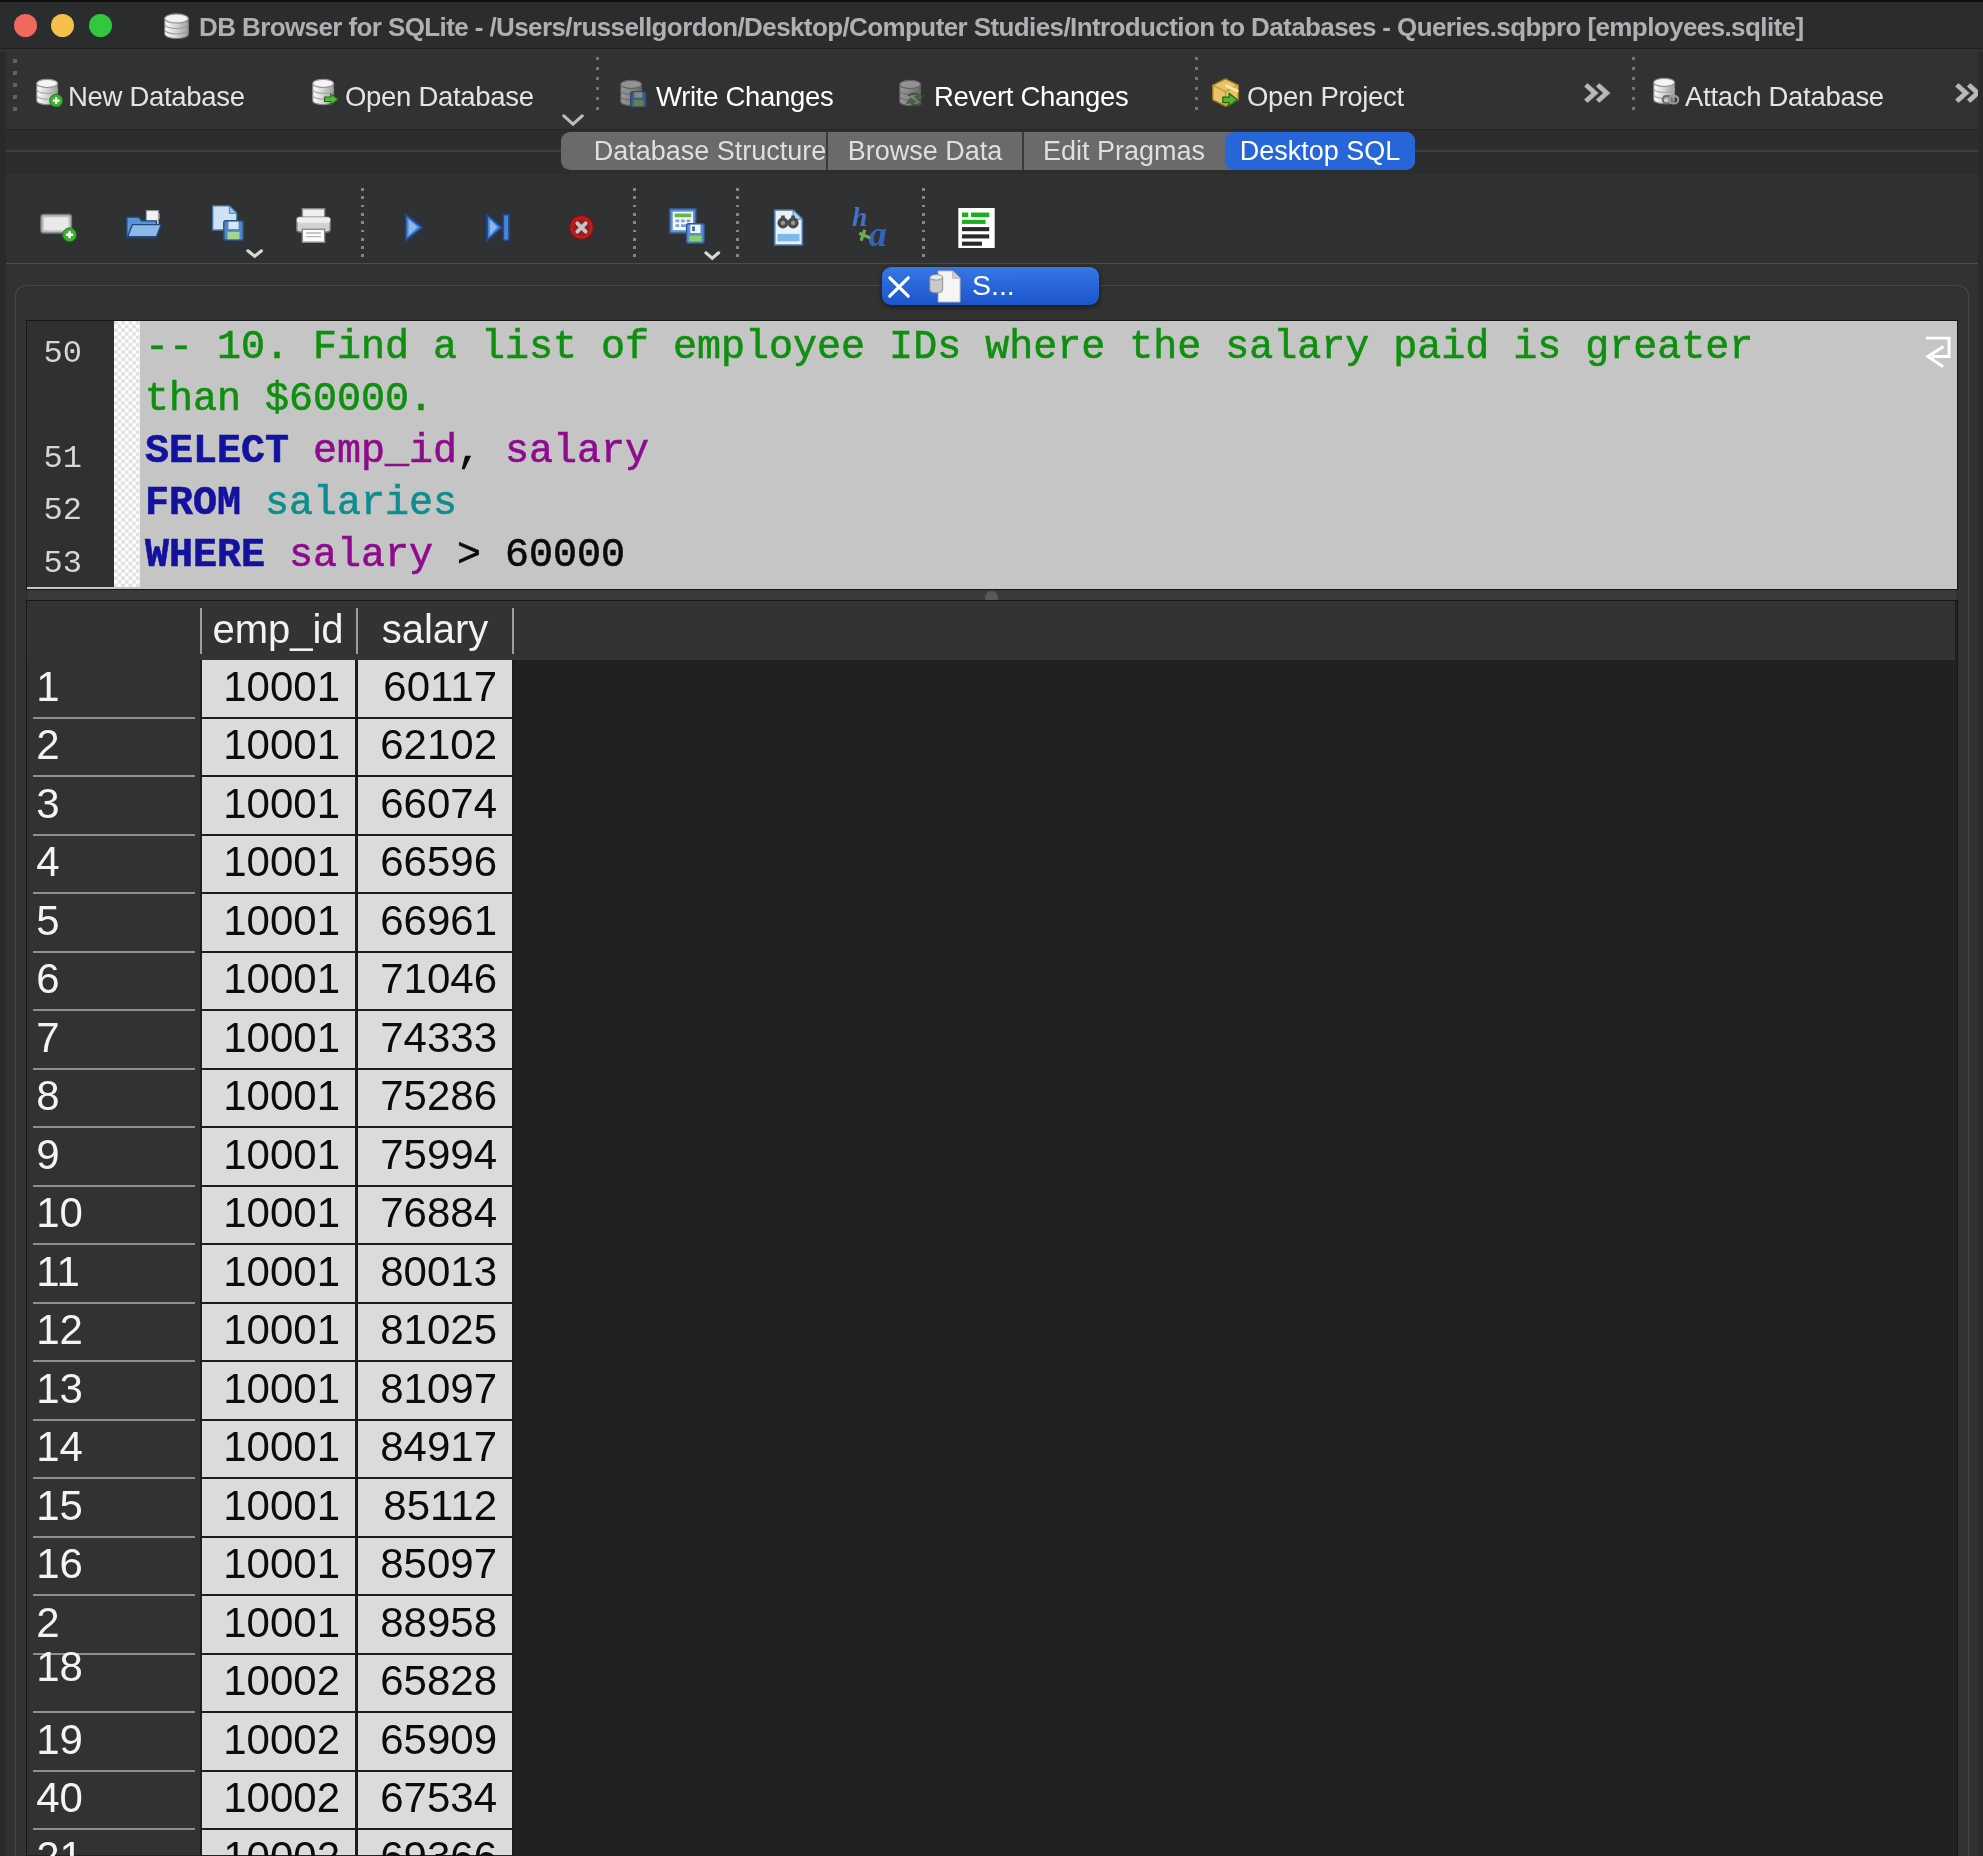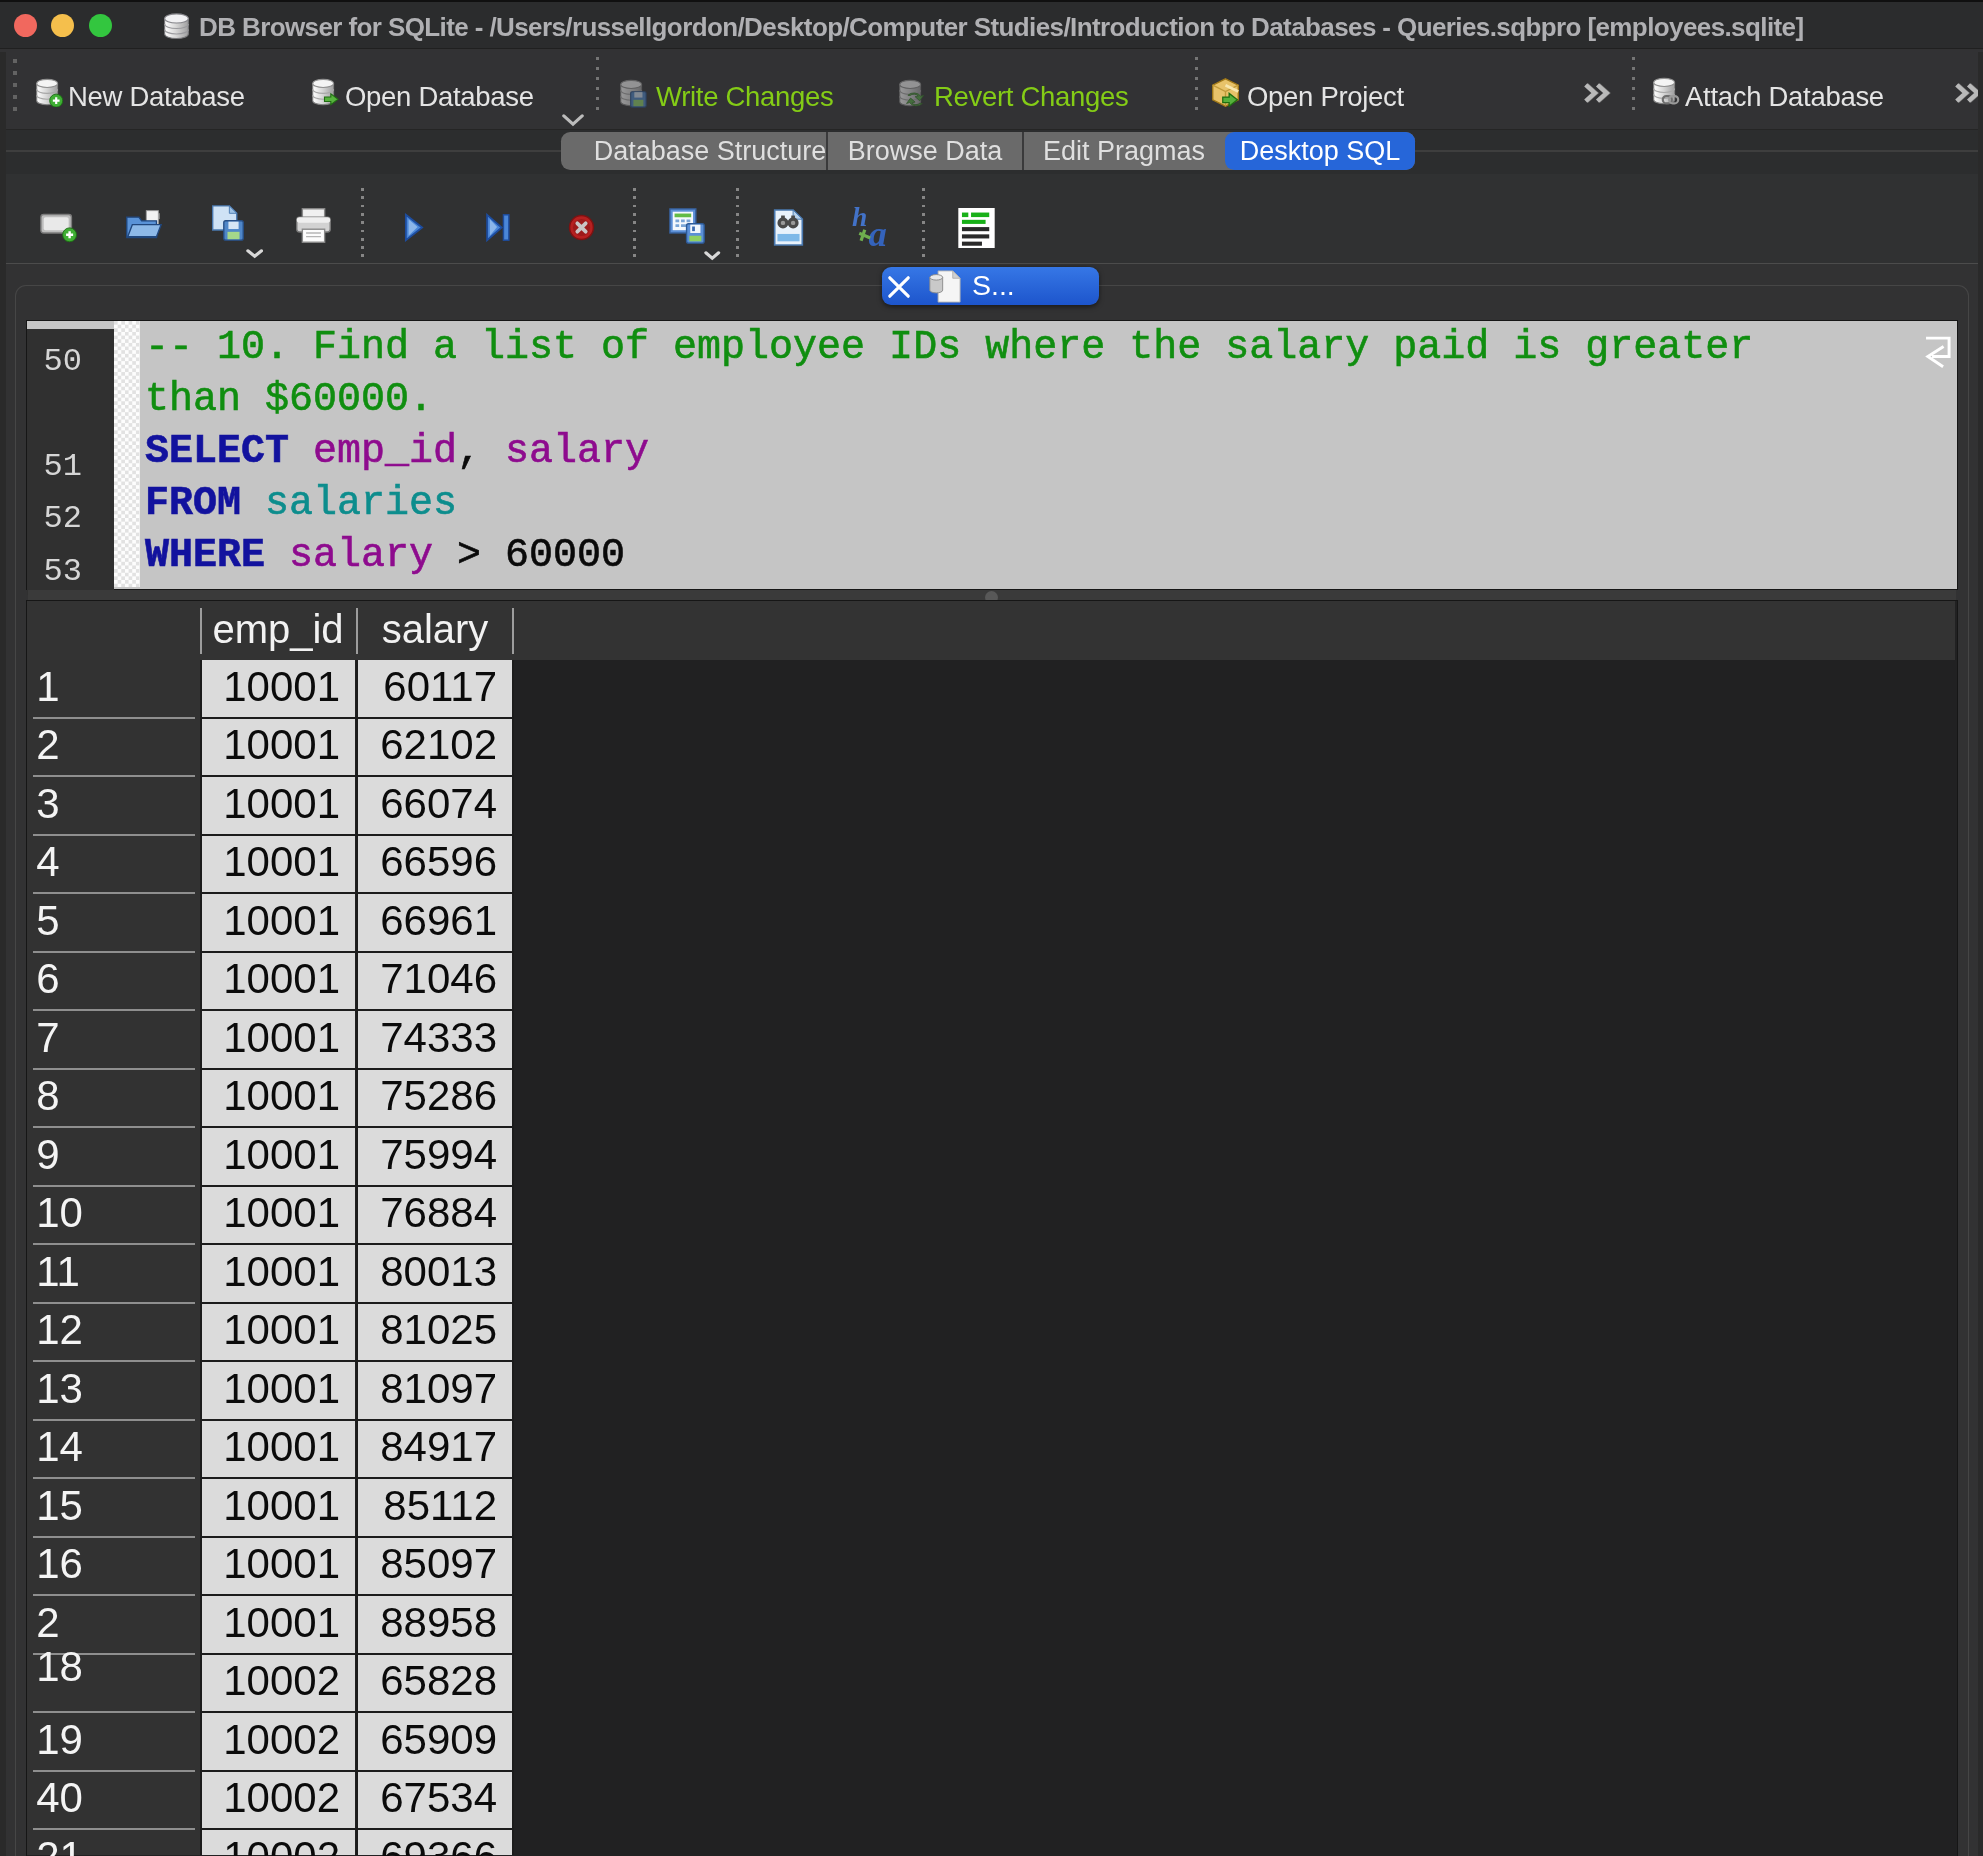--- a/index.html
+++ b/index.html
@@ -8,21 +8,21 @@
 
 #titlebar{left:0;top:0;width:1984px;height:49px;background:#2b2c2d;
   border-top:2.8px solid #101010;border-bottom:0.9px solid #202020;}
 .tl{top:13.8px;width:23px;height:23px;border-radius:50%;}
 #title{left:199px;top:3.7px;width:1653px;height:46px;line-height:46px;
   font-size:26px;font-weight:bold;color:#b0b0b3;letter-spacing:-0.6px;white-space:nowrap;}
 
 #toolbar{left:0;top:50px;width:1984px;height:80px;background:#323234;
   border-bottom:0.9px solid #252525;}
 .tblabel{top:0;height:80px;line-height:93px;font-size:27.5px;color:#e4e4e4;letter-spacing:-0.3px;white-space:nowrap;}
-.tbdim{color:#84cc16;}
+.tbdim{color:#ffffff;}
 .vdots{top:9.2px;height:57px;width:3.7px;background:repeating-linear-gradient(#636363 0 3.7px,rgba(0,0,0,0) 3.7px 12px);}
 .hdots{top:18.4px;height:53px;width:2.8px;background:repeating-linear-gradient(#757575 0 2.8px,rgba(0,0,0,0) 2.8px 10px);}
 
 #tabrow{left:0;top:130px;width:1984px;height:44px;background:#2c2d2e;}
 .tabline{top:20px;height:1.8px;background:#3e3e3e;}
 #segctl{left:561px;top:1.8px;width:854px;height:38px;background:#6a6a6a;border-radius:9.2px;}
 .seg{top:0;height:38px;line-height:38px;text-align:center;font-size:27px;color:#dfdfdf;}
 .segdiv{top:0;height:38px;width:1.8px;background:#3a3a3b;}
 #segactive{left:664px;top:0;width:190px;height:38px;background:#2666d9;border-radius:9.2px;
   line-height:38px;text-align:center;font-size:27px;color:#ffffff;}
@@ -33,21 +33,21 @@
 
 #pill{left:882px;top:267px;width:217px;height:38px;border-radius:9.2px;
   background:linear-gradient(#3677e6,#1d55cc);box-shadow:0 1.8px 5.5px rgba(0,0,0,.5);}
 #pill .s{left:90px;top:0;height:38px;line-height:36px;font-size:28.5px;color:#fff;}
 
 #pagebox{left:14.7px;top:285px;width:1954px;height:1572px;border:1.8px solid #464646;
   border-bottom:none;border-radius:11px 11px 0 0;background:#323233;}
 
 #editor{left:26px;top:320px;width:1932px;height:270px;background:#c5c5c5;
   border:1.8px solid #161616;}
-#gutter{left:0;top:8px;width:87px;height:266px;background:#303030;}
+#gutter{left:0;top:0;width:87px;height:266px;background:#303030;}
 .lnum{width:55px;text-align:right;font-family:"Liberation Mono",monospace;
   font-size:32px;color:#d6d6d6;line-height:52px;}
 #hatch{left:87px;top:0;width:26px;height:266px;
   background:conic-gradient(#fdfdfd 90deg,#e2e2e2 0 180deg,#fdfdfd 0 270deg,#e2e2e2 0);
   background-size:7.3px 7.3px;}
 #code{left:118px;top:0.9px;width:1804px;height:264px;font-family:"Liberation Mono",monospace;
   font-size:40px;line-height:52px;white-space:pre;-webkit-text-stroke:0.6px;}
 .kw{color:#12129e;font-weight:bold;} .id{color:#8e0b8e;} .tb{color:#0d8d8d;} .cm{color:#108e10;}
 .pl{color:#0a0a0a;}
 

